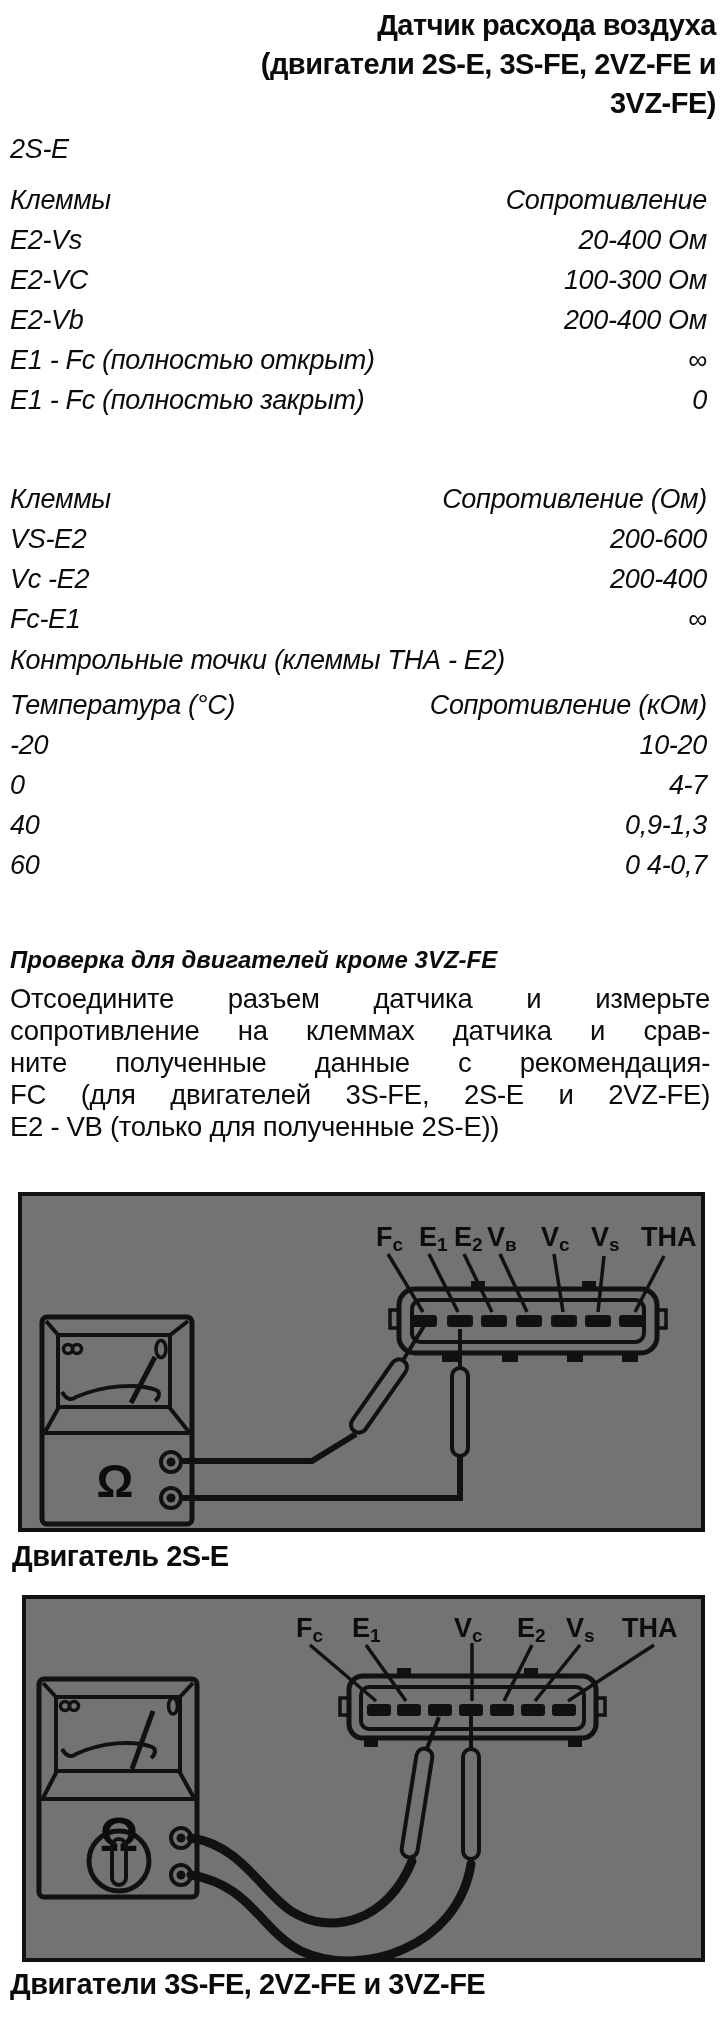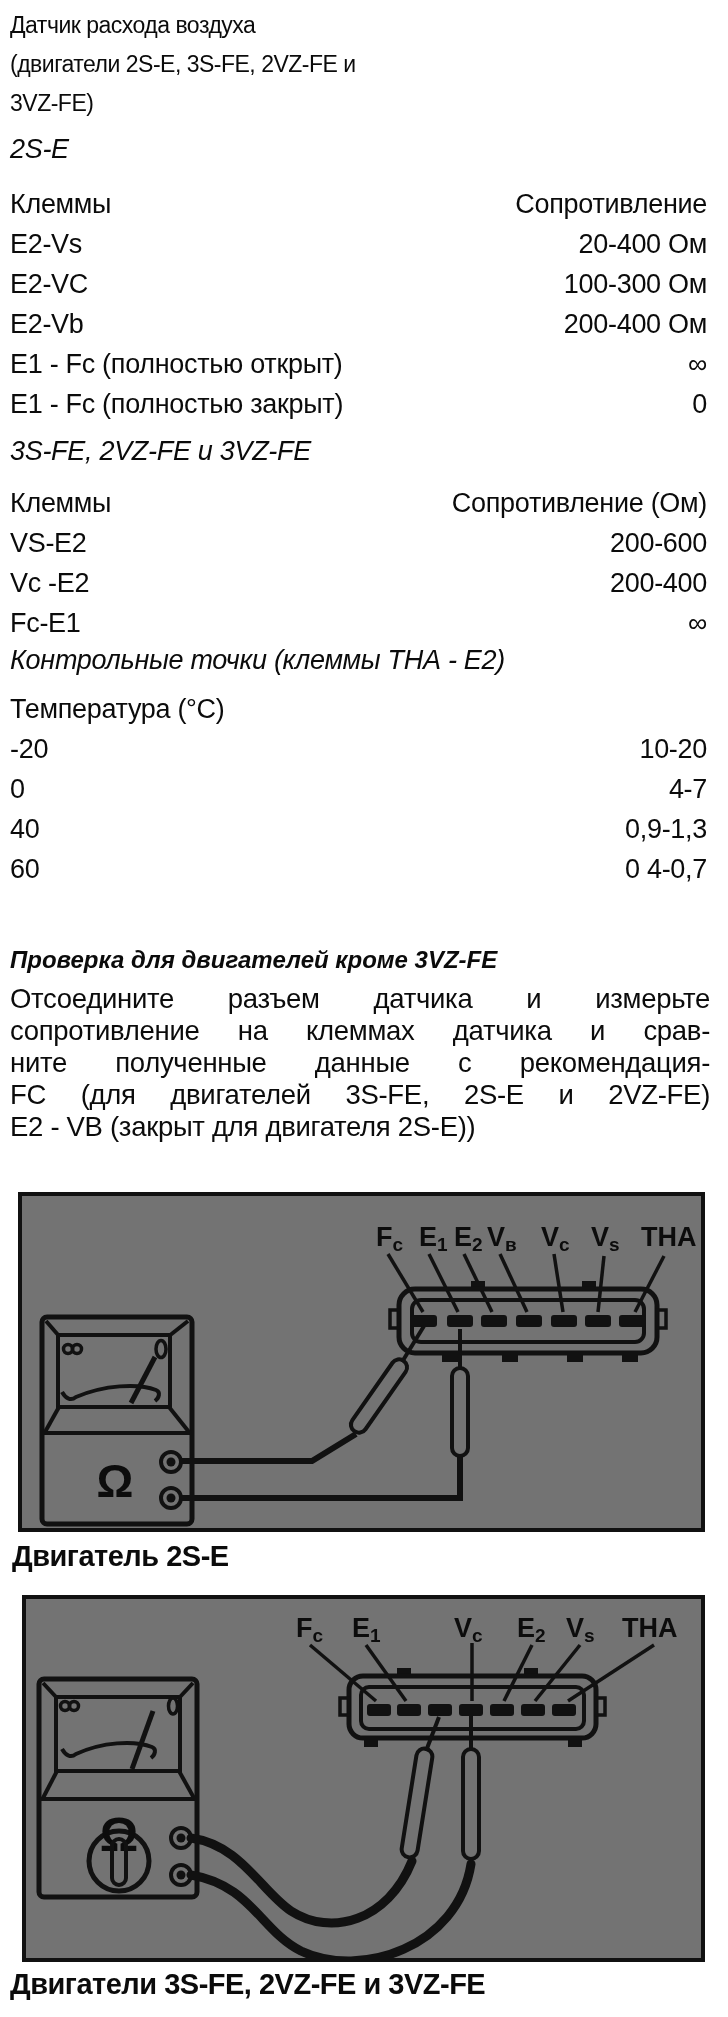--- a/index.html
+++ b/index.html
@@ -1,24 +1,24 @@
 <!DOCTYPE html>
 <html><head>
 <meta charset="utf-8">
 <style>
   html,body{margin:0;padding:0;background:#fff;}
   #page{position:relative;width:728px;height:2017px;background:#fff;overflow:hidden;
         font-family:"Liberation Sans",sans-serif;color:#0b0b0b;}
   .abs{position:absolute;}
-  .title{left:10px;top:6px;width:706px;font-size:23px;font-weight:normal;line-height:39px;
-         letter-spacing:-0.5px;white-space:pre-line;}
+  .title{left:10px;top:6px;width:706px;font-size:29px;font-weight:bold;line-height:39px;
+         letter-spacing:-0.5px;white-space:pre-line;text-align:right;}
   .sect-head{left:10px;width:700px;font-size:27px;font-style:italic;letter-spacing:-0.3px;}
   .tbl{left:10px;width:697px;}
-  .trow{display:flex;justify-content:space-between;align-items:flex-end;height:40px;
-        font-size:27px;letter-spacing:-0.3px;}
+  .trow{display:flex;justify-content:space-between;align-items:center;height:40px;
+        font-size:27px;font-style:italic;letter-spacing:-0.3px;}
   .trow .cl{text-align:left;}
   .trow .cr{text-align:right;}
   .check-head{left:10px;width:706px;font-size:24px;font-weight:bold;font-style:italic;letter-spacing:0;}
   .para{left:10px;width:700px;font-size:27.5px;line-height:32px;letter-spacing:-0.3px;}
   .para .jline{text-align:justify;text-align-last:justify;}
   .para .lline{text-align:left;}
   .figure{border:4px solid #111;background:#737373;}
   .caption{left:10px;font-size:29px;font-weight:bold;letter-spacing:-0.5px;}
   svg{display:block;}
   .plabel{font-family:"Liberation Sans",sans-serif;font-weight:bold;font-size:27px;fill:#0c0c0c;}
@@ -57,21 +57,20 @@
     <div class="trow">
       <span class="cl">E1 - Fc (полностью открыт)</span>
       <span class="cr">∞</span>
     </div>
     <div class="trow">
       <span class="cl">E1 - Fc (полностью закрыт)</span>
       <span class="cr">0</span>
     </div>
   </div>
 
-  <div class="abs sect-head" style="top:436px;">3S-FE, 2VZ-FE и 3VZ-FE</div>
 
   <div class="abs tbl" style="top:479px;">
     <div class="trow">
       <span class="cl">Клеммы</span>
       <span class="cr">Сопротивление (Ом)</span>
     </div>
     <div class="trow">
       <span class="cl">VS-E2</span>
       <span class="cr">200-600</span>
     </div>
@@ -83,20 +82,21 @@
       <span class="cl">Fc-E1</span>
       <span class="cr">∞</span>
     </div>
   </div>
 
   <div class="abs sect-head" style="top:645px;">Контрольные точки (клеммы ТНА - Е2)</div>
 
   <div class="abs tbl" style="top:685px;">
     <div class="trow">
       <span class="cl">Температура (°С)</span>
+      <span class="cr">Сопротивление (кОм)</span>
     </div>
     <div class="trow">
       <span class="cl">-20</span>
       <span class="cr">10-20</span>
     </div>
     <div class="trow">
       <span class="cl">0</span>
       <span class="cr">4-7</span>
     </div>
     <div class="trow">
@@ -109,21 +109,21 @@
     </div>
   </div>
 
   <div class="abs check-head" style="top:946px;">Проверка для двигателей кроме 3VZ-FE</div>
 
   <div class="abs para" style="top:983px;">
     <div class="jline">Отсоедините разъем датчика и измерьте</div>
     <div class="jline">сопротивление на клеммах датчика и срав-</div>
     <div class="jline">ните полученные данные с рекомендация-</div>
     <div class="jline">FC (для двигателей 3S-FE, 2S-E и 2VZ-FE)</div>
-    <div class="lline">Е2 - VB (закрыт для двигателя 2S-E))</div>
+    <div class="lline">Е2 - VB (только для полученные 2S-E))</div>
   </div>
 
   <div class="abs figure" style="left:18px;top:1192px;width:679px;height:332px;">
     <svg width="679" height="332" viewBox="0 0 679 332">
 
       <g>
         <text class="plabel" x="354" y="50"><tspan>F</tspan><tspan class="sub" dy="5">c</tspan></text>
         <text class="plabel" x="397" y="50"><tspan>E</tspan><tspan class="sub" dy="5">1</tspan></text>
         <text class="plabel" x="432" y="50"><tspan>E</tspan><tspan class="sub" dy="5">2</tspan></text>
         <text class="plabel" x="465" y="50"><tspan>V</tspan><tspan class="sub" dy="5">в</tspan></text>

